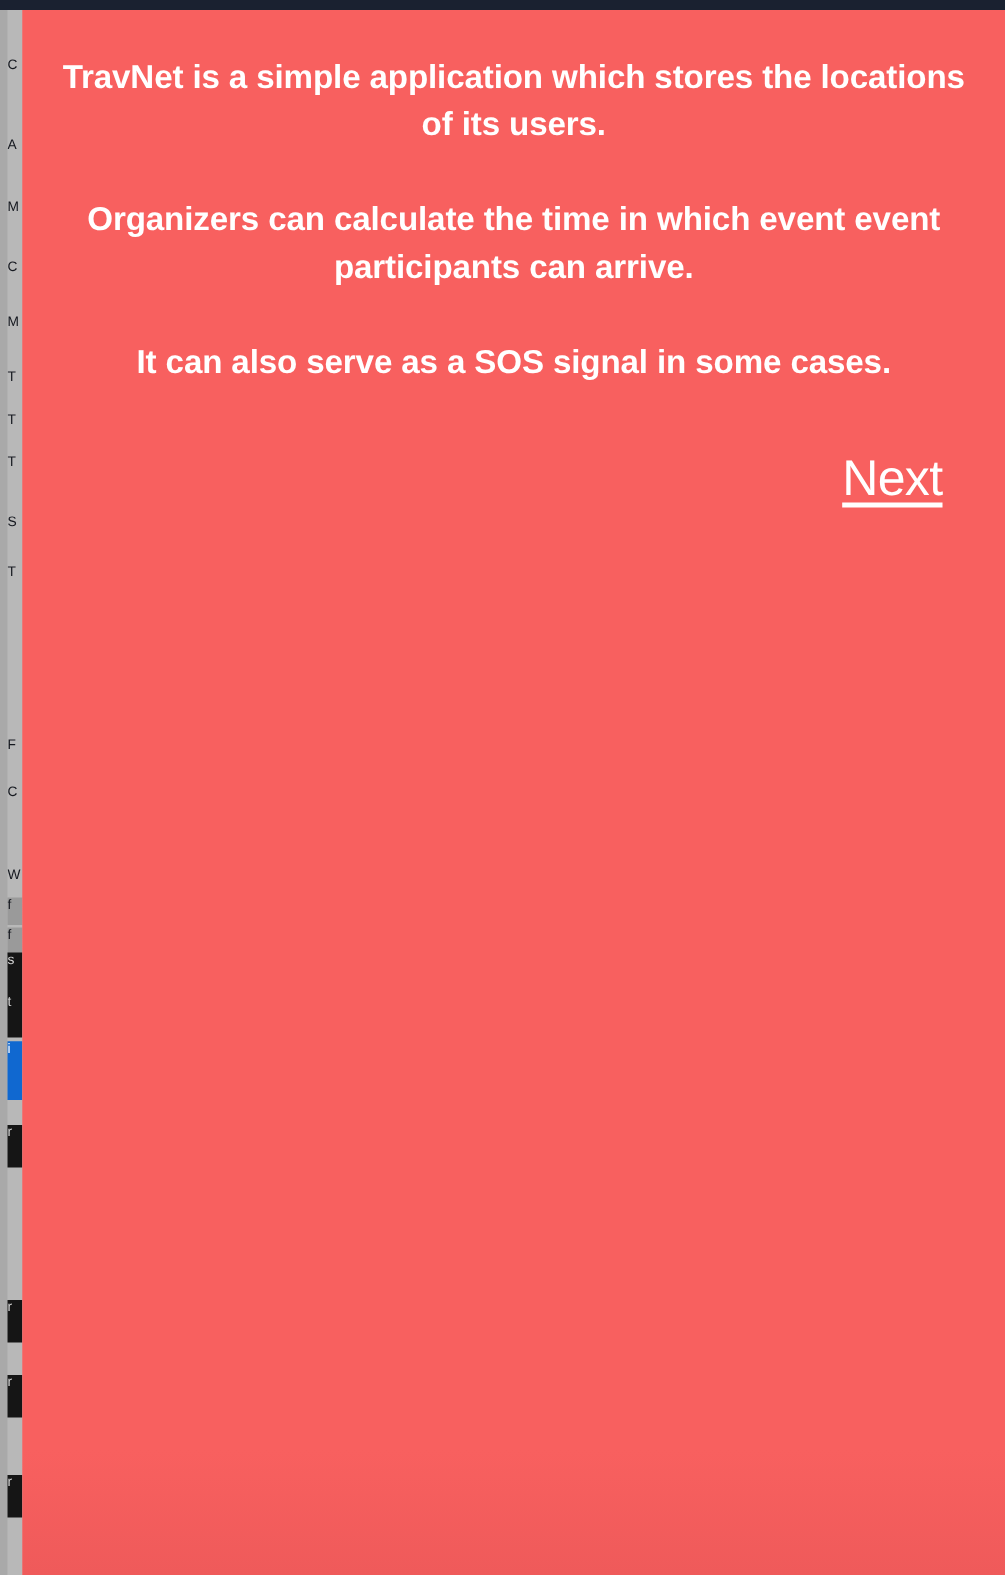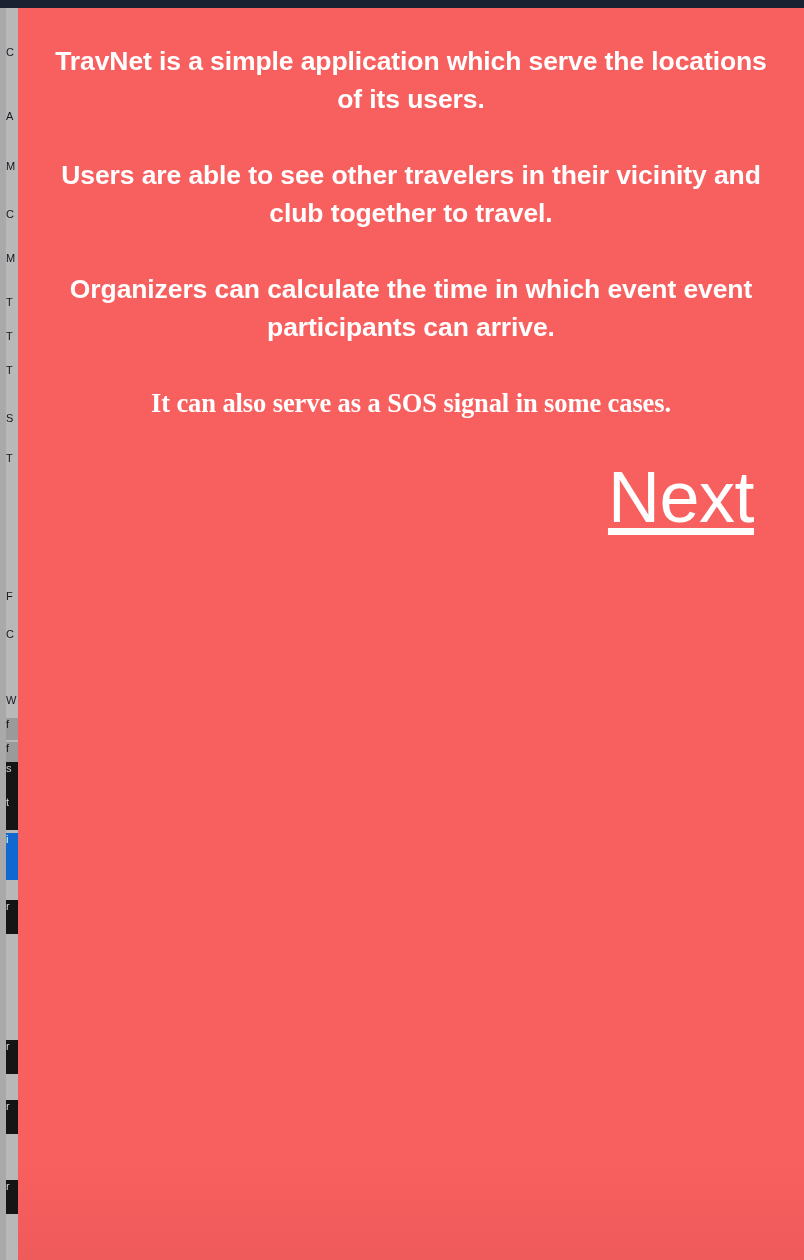--- a/index.html
+++ b/index.html
@@ -86,33 +86,33 @@
   .intro-line {
     color: #ffffff;
     font-family: "Liberation Sans", sans-serif;
     font-weight: bold;
     font-size: 26.5px;
     line-height: 38px;
     text-align: center;
     letter-spacing: -0.1px;
     margin-bottom: 38px;
   }
-  .intro-line:last-of-type { margin-bottom: 16px; font-family: Liberation Serif, serif; }
+  .intro-line:last-of-type { margin-bottom: 16px; }
 
   .next-row {
     margin-top: 42px;
     padding-right: 24px;
     text-align: right;
   }
   .next-link {
     display: inline-block;
     color: #ffffff;
     font-family: "Liberation Sans", sans-serif;
     font-weight: normal;
-    font-size: 72px;
+    font-size: 40px;
     line-height: 66px;
     text-decoration: underline;
     text-underline-offset: 6px;
     cursor: pointer;
     letter-spacing: -0.5px;
   }
 </style>
 </head>
 <body>
 
@@ -144,23 +144,22 @@
         <div class="ide-row dark" style="top: 1100px; height: 34px;">r</div>
         <div class="ide-row dark" style="top: 1180px; height: 34px;">r</div>
       </div>
   </div>
 
   <div class="top-strip"></div>
 
   <div class="app-panel">
     <div class="app-content">
 
-      <p class="intro-line">TravNet is a simple application which serve the locations of its users.</p>
+      <p class="intro-line">TravNet is a simple application which stores the locations of its users.</p>
 
-      <p class="intro-line">Users are able to see other travelers in their vicinity and club together to travel.</p>
 
       <p class="intro-line">Organizers can calculate the time in which event event participants can arrive.</p>
 
       <p class="intro-line">It can also serve as a SOS signal in some cases.</p>
 
       <div class="next-row">
         <a class="next-link" href="#">Next</a>
       </div>
 
     </div>

